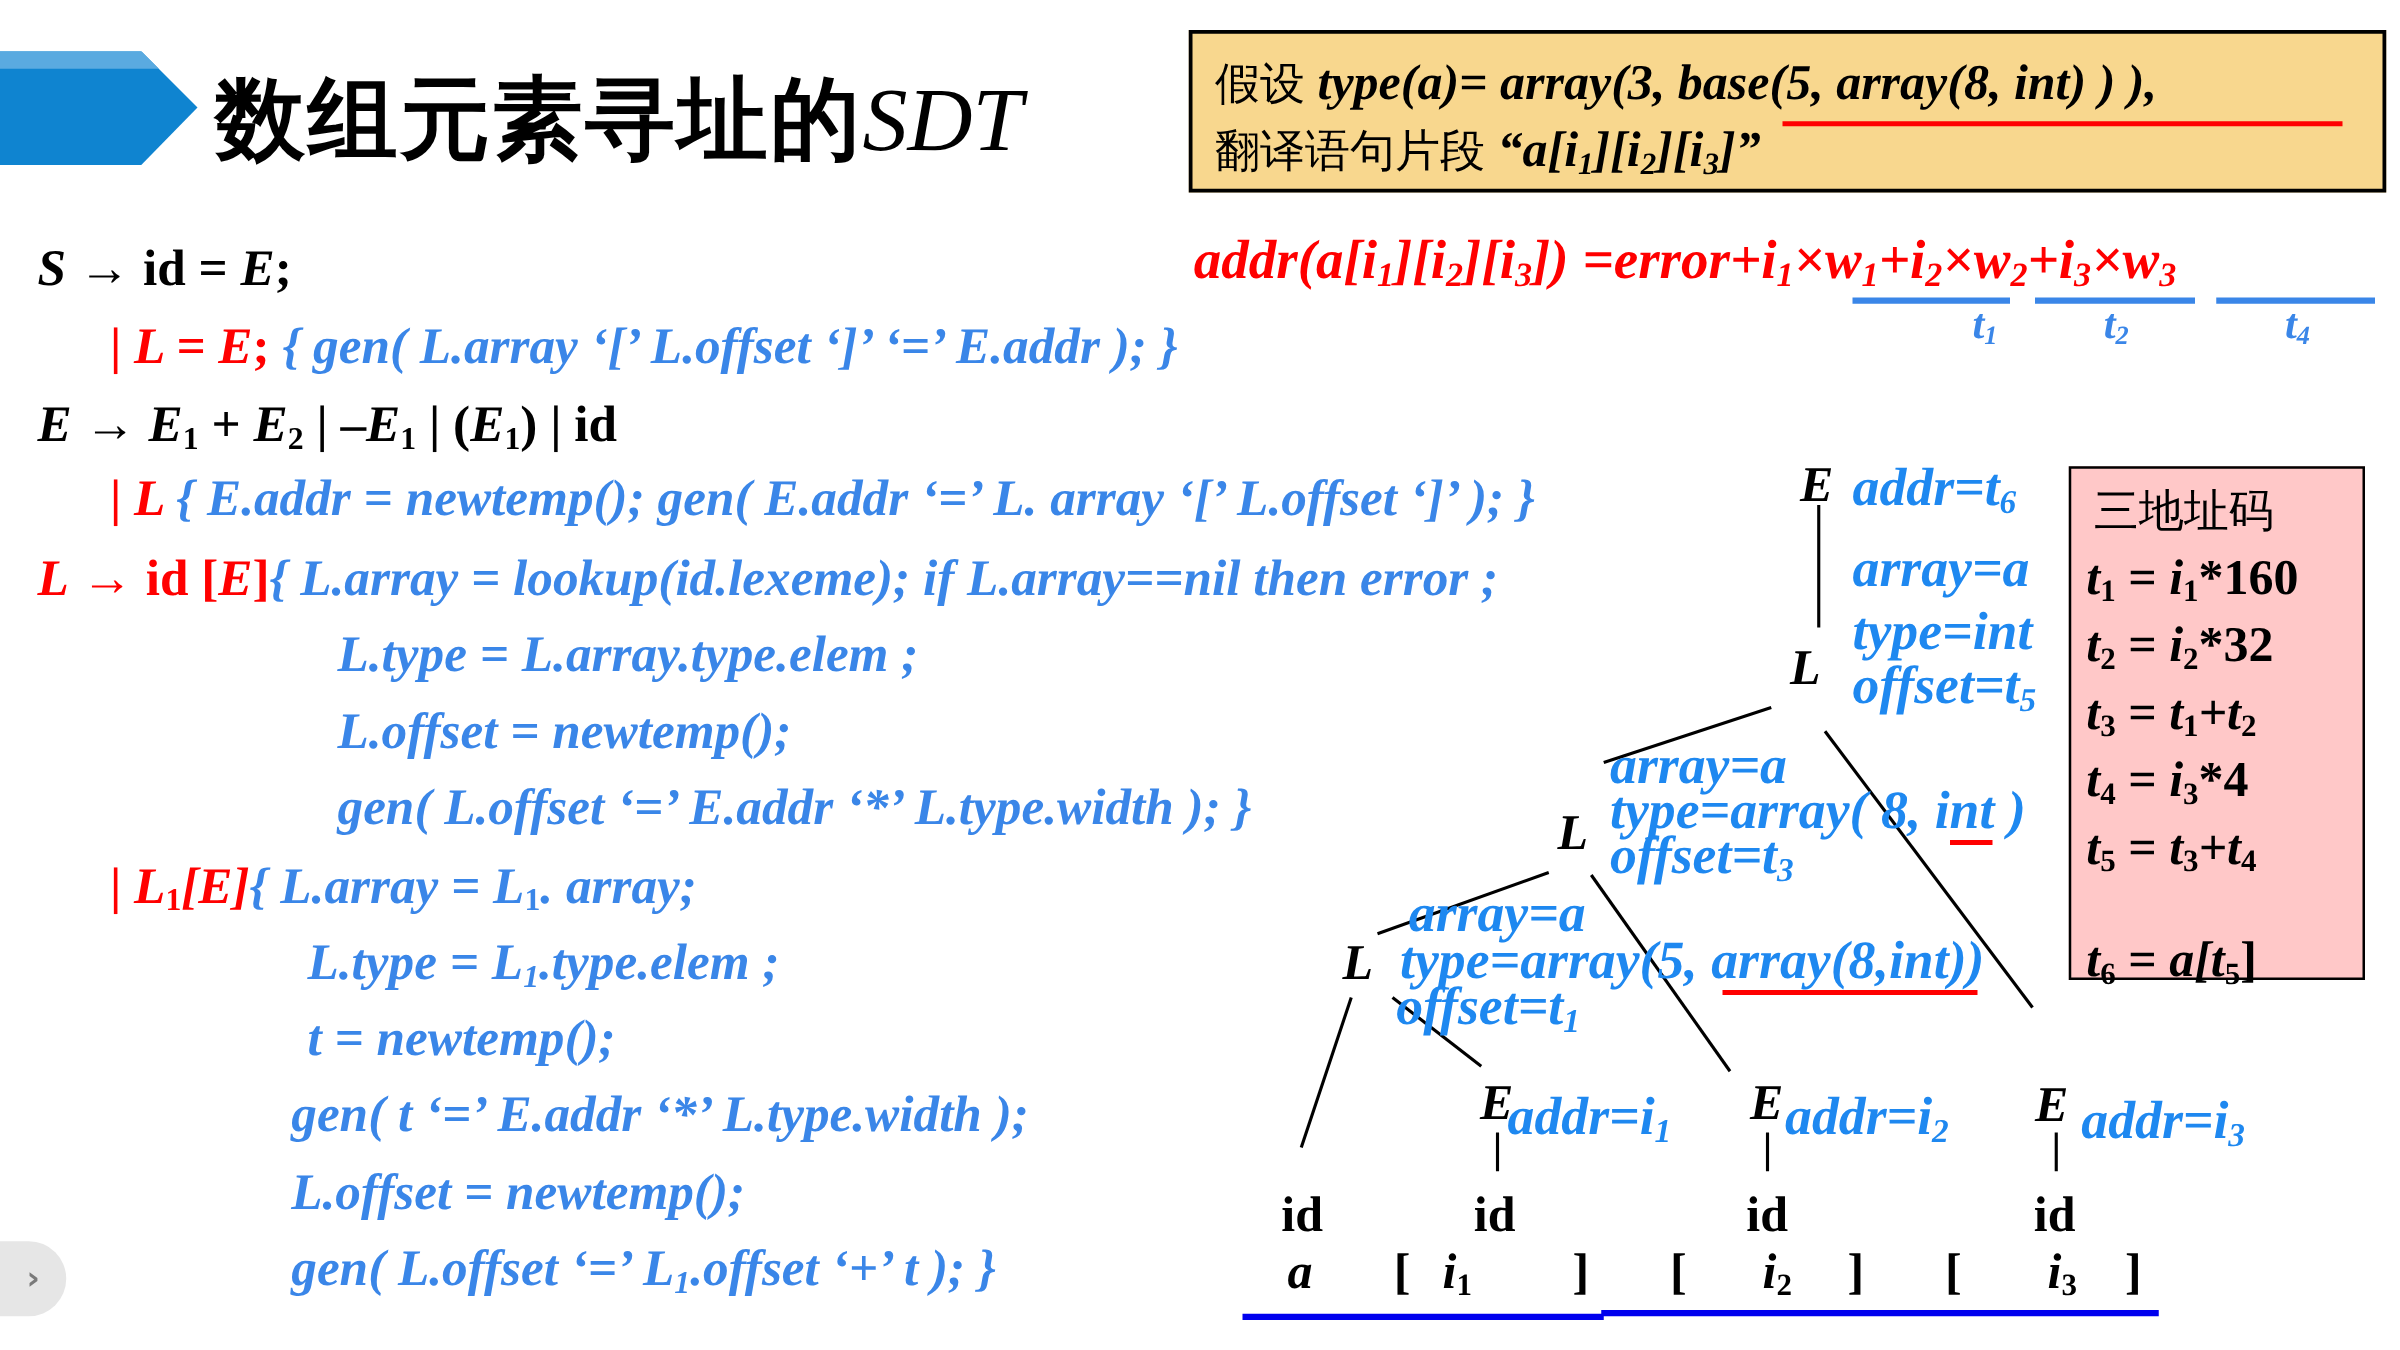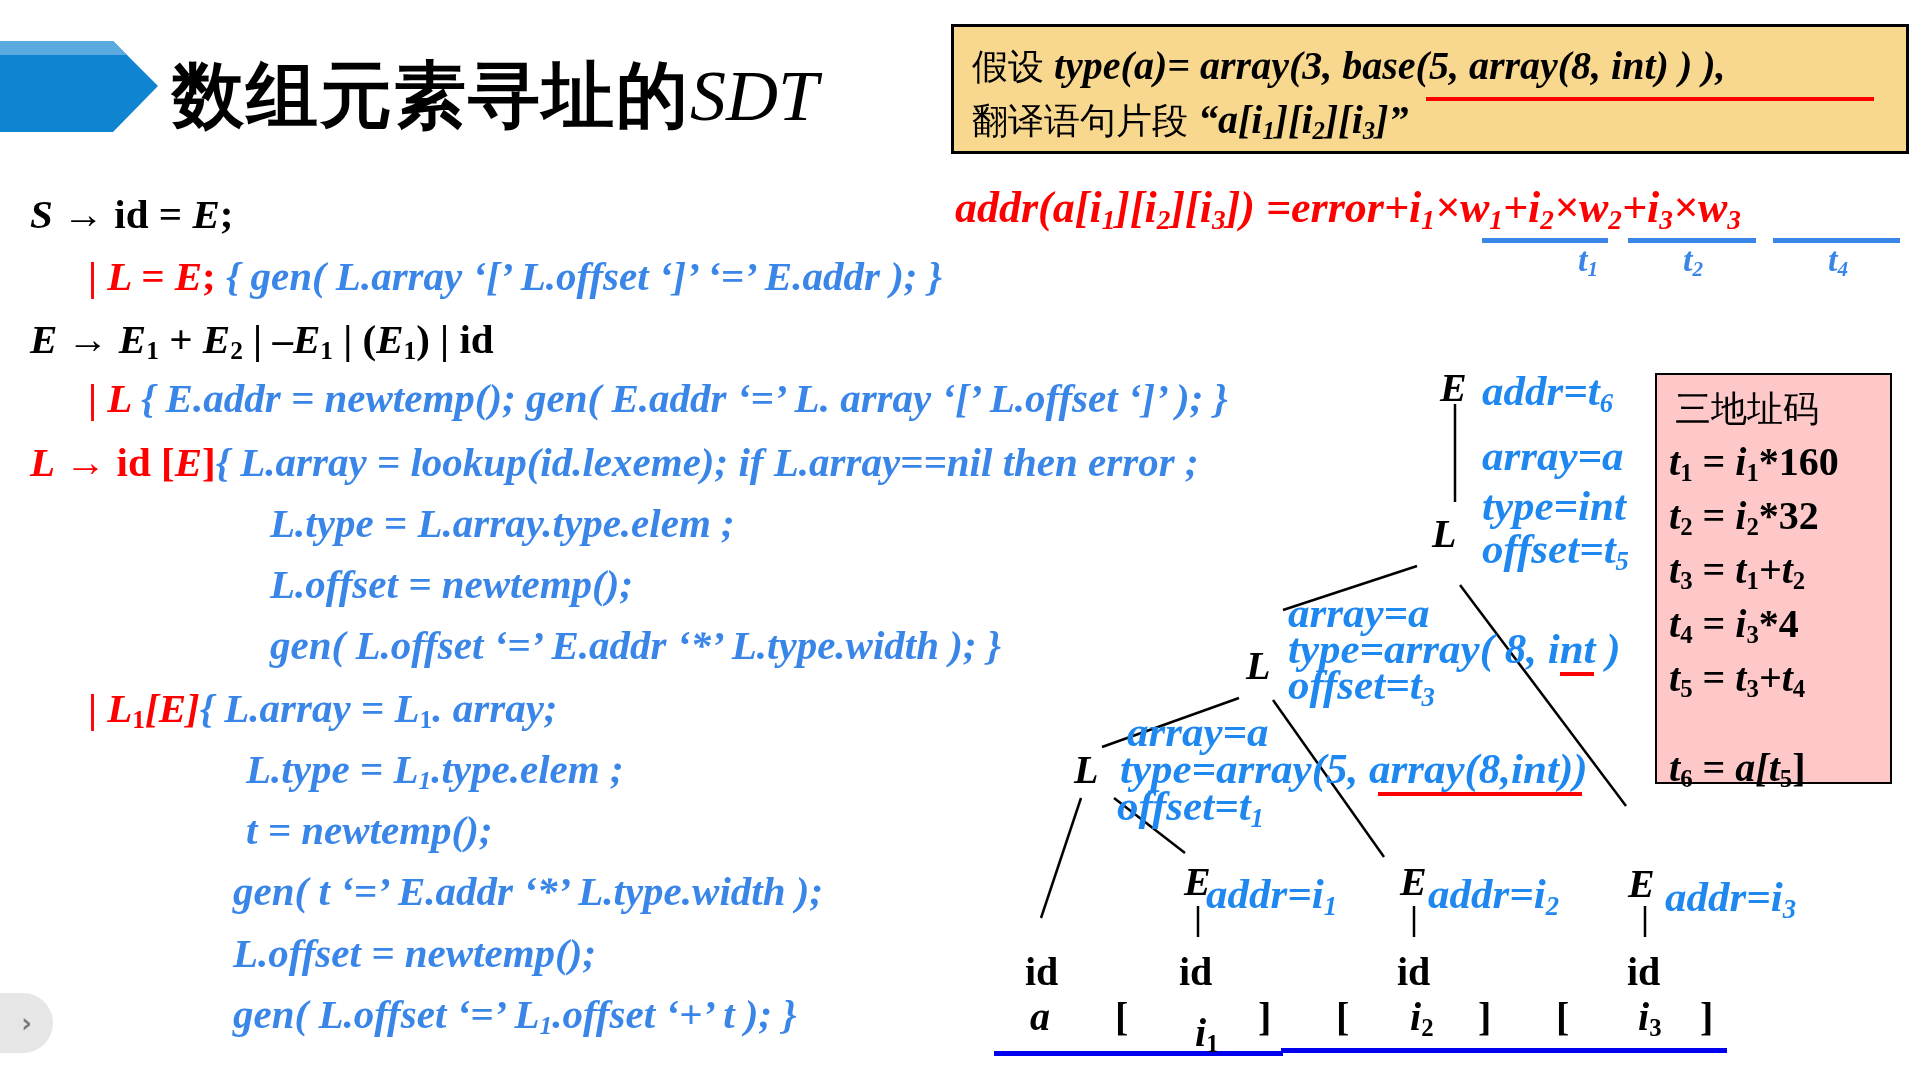--- a/index.html
+++ b/index.html
@@ -148,21 +148,21 @@
 <div class="abs node" style="left:1628px; top:862px;">E</div>
 <div class="abs attr" style="left:1665px; top:878px;"><span>addr=i</span><sub>3</sub></div>
 
 <div class="abs tok" style="left:1025px; top:950px;">id</div>
 <div class="abs tok" style="left:1179px; top:950px;">id</div>
 <div class="abs tok" style="left:1397px; top:950px;">id</div>
 <div class="abs tok" style="left:1627px; top:950px;">id</div>
 
 <div class="abs tok it" style="left:1030px; top:995px;">a</div>
 <div class="abs tok" style="left:1115px; top:995px;">[</div>
-<div class="abs tok" style="left:1195px; top:995px;margin-top:16px;"><span class="it">i</span><sub>1</sub></div>
+<div class="abs tok" style="left:1154px; top:995px;"><span class="it">i</span><sub>1</sub></div>
 <div class="abs tok" style="left:1258px; top:995px;">]</div>
 <div class="abs tok" style="left:1336px; top:995px;">[</div>
 <div class="abs tok" style="left:1410px; top:995px;"><span class="it">i</span><sub>2</sub></div>
 <div class="abs tok" style="left:1478px; top:995px;">]</div>
 <div class="abs tok" style="left:1556px; top:995px;">[</div>
 <div class="abs tok" style="left:1638px; top:995px;"><span class="it">i</span><sub>3</sub></div>
 <div class="abs tok" style="left:1700px; top:995px;">]</div>
 
 <div id="nav-chevron">
     <span>›</span>

